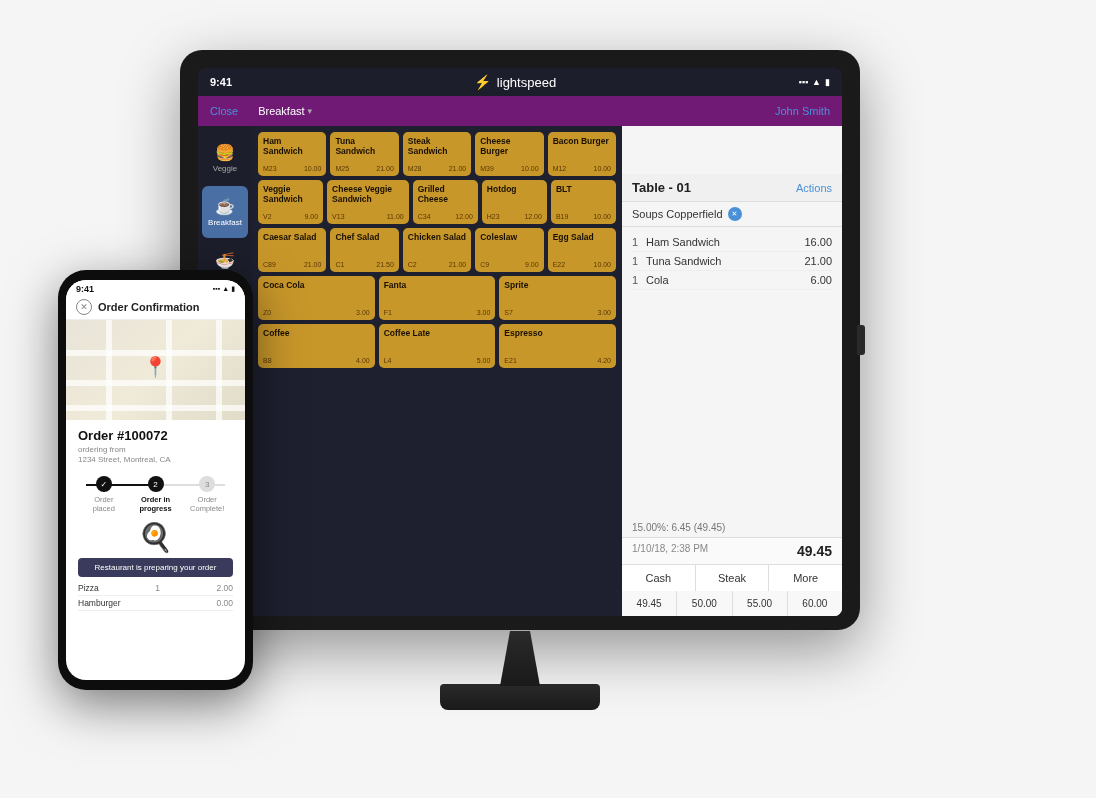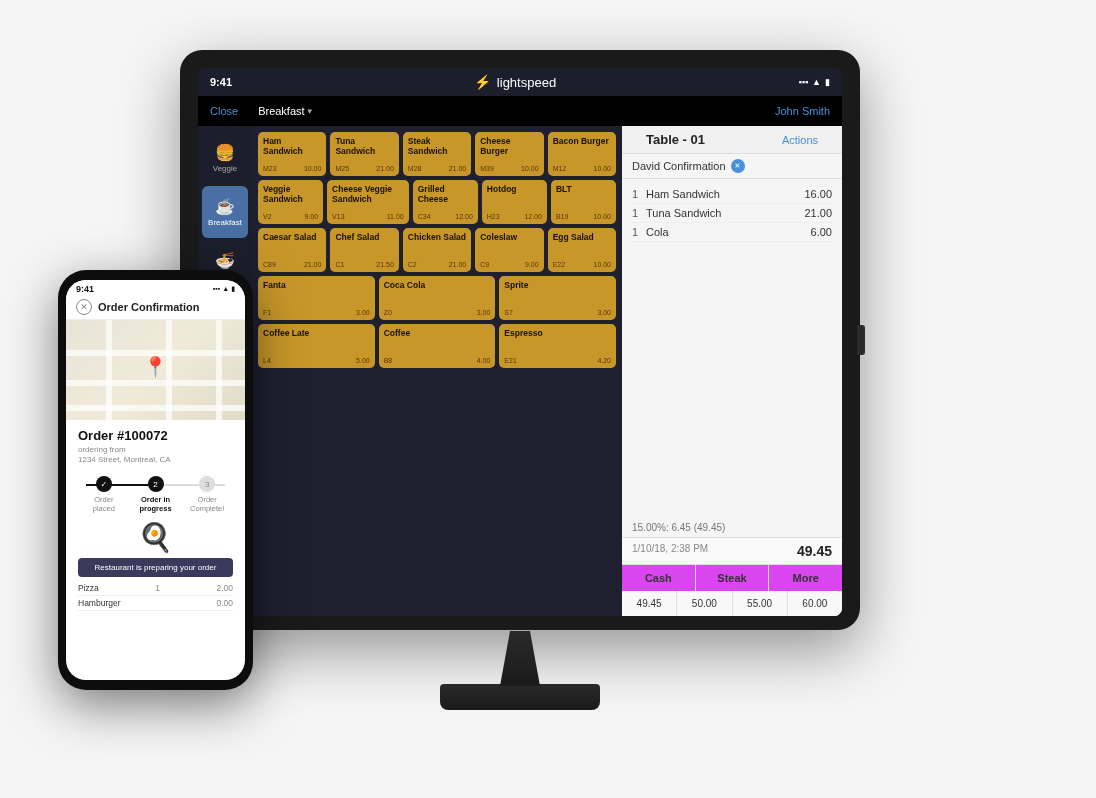--- a/index.html
+++ b/index.html
@@ -72,21 +72,21 @@
       display: flex;
       gap: 4px;
       align-items: center;
     }
     .tablet-status-icons span {
       color: #fff;
       font-size: 9px;
     }
     
     .tablet-nav {
-      background: #000000;
+      background: #701a75;
       display: flex;
       align-items: center;
       padding: 4px 12px;
       height: 30px;
       flex-shrink: 0;
     }
     .nav-close {
       color: #4a90d9;
       font-size: 11px;
       margin-right: 20px;
@@ -198,25 +198,26 @@
     
     .order-panel {
       width: 220px;
       background: #f5f5f5;
       display: flex;
       flex-direction: column;
       flex-shrink: 0;
     }
     .order-header {
       background: #f0f0f0;
-      padding: 6px 24px;
+      padding: 6px 10px;
       display: flex;
       justify-content: space-between;
       align-items: center;
       border-bottom: 1px solid #ddd;
+      margin-top: 48px;
     }
     .order-table-title {
       font-size: 13px;
       font-weight: 700;
       color: #222;
     }
     .order-actions {
       color: #4a90d9;
       font-size: 11px;
       cursor: pointer;
@@ -292,27 +293,27 @@
       font-weight: 700;
       color: #222;
     }
     .payment-buttons {
       display: grid;
       grid-template-columns: 1fr 1fr 1fr;
       gap: 1px;
       background: #ddd;
     }
     .pay-btn {
-      background: #d946ef;
+      background: #ffffff;
       padding: 7px 4px;
       text-align: center;
       font-size: 11px;
       color: #333;
       cursor: pointer;
-      font-weight: 700;
+      font-weight: 400;
     }
     .payment-amounts {
       display: grid;
       grid-template-columns: 1fr 1fr 1fr 1fr;
       gap: 1px;
       background: #ddd;
     }
     .pay-amount {
       background: #f8f8f8;
       padding: 7px 2px;
@@ -727,74 +728,74 @@
               <span class="name">Egg Salad</span>
               <div class="code-price">
                 <span class="code">E22</span>
                 <span class="price">10.00</span>
               </div>
             </div>
           </div>
 
           <div class="menu-row">
             <div class="menu-item menu-item-w1">
+              <span class="name">Coca Cola</span>
+              <div class="code-price">
+                <span class="code">Z0</span>
+                <span class="price">3.00</span>
+              </div>
+            </div>
+            <div class="menu-item menu-item-w1">
               <span class="name">Fanta</span>
               <div class="code-price">
                 <span class="code">F1</span>
                 <span class="price">3.00</span>
               </div>
             </div>
             <div class="menu-item menu-item-w1">
-              <span class="name">Coca Cola</span>
-              <div class="code-price">
-                <span class="code">Z0</span>
-                <span class="price">3.00</span>
-              </div>
-            </div>
-            <div class="menu-item menu-item-w1">
               <span class="name">Sprite</span>
               <div class="code-price">
                 <span class="code">S7</span>
                 <span class="price">3.00</span>
               </div>
             </div>
           </div>
 
           <div class="menu-row">
             <div class="menu-item menu-item-w1">
+              <span class="name">Coffee</span>
+              <div class="code-price">
+                <span class="code">B8</span>
+                <span class="price">4.00</span>
+              </div>
+            </div>
+            <div class="menu-item menu-item-w1">
               <span class="name">Coffee Late</span>
               <div class="code-price">
                 <span class="code">L4</span>
                 <span class="price">5.00</span>
-              </div>
-            </div>
-            <div class="menu-item menu-item-w1">
-              <span class="name">Coffee</span>
-              <div class="code-price">
-                <span class="code">B8</span>
-                <span class="price">4.00</span>
               </div>
             </div>
             <div class="menu-item menu-item-w1">
               <span class="name">Espresso</span>
               <div class="code-price">
                 <span class="code">E21</span>
                 <span class="price">4.20</span>
               </div>
             </div>
           </div>
         </div>
 
         <div class="order-panel">
           <div class="order-header">
             <span class="order-table-title">Table - 01</span>
             <span class="order-actions">Actions</span>
           </div>
           <div class="order-customer">
-            <span class="customer-name">David Confirmation</span>
+            <span class="customer-name">Soups Copperfield</span>
             <div class="customer-badge">✕</div>
           </div>
           <div class="order-items">
             <div class="order-item-row">
               <span class="order-item-qty">1</span>
               <span class="order-item-name">Ham Sandwich</span>
               <span class="order-item-price">16.00</span>
             </div>
             <div class="order-item-row">
               <span class="order-item-qty">1</span>

